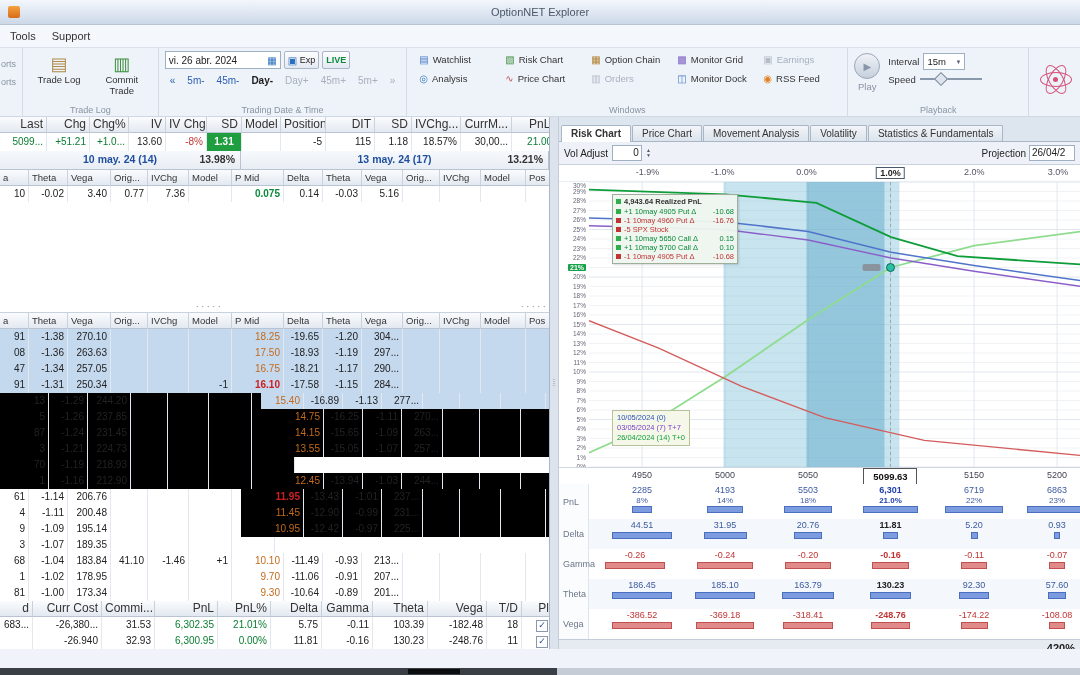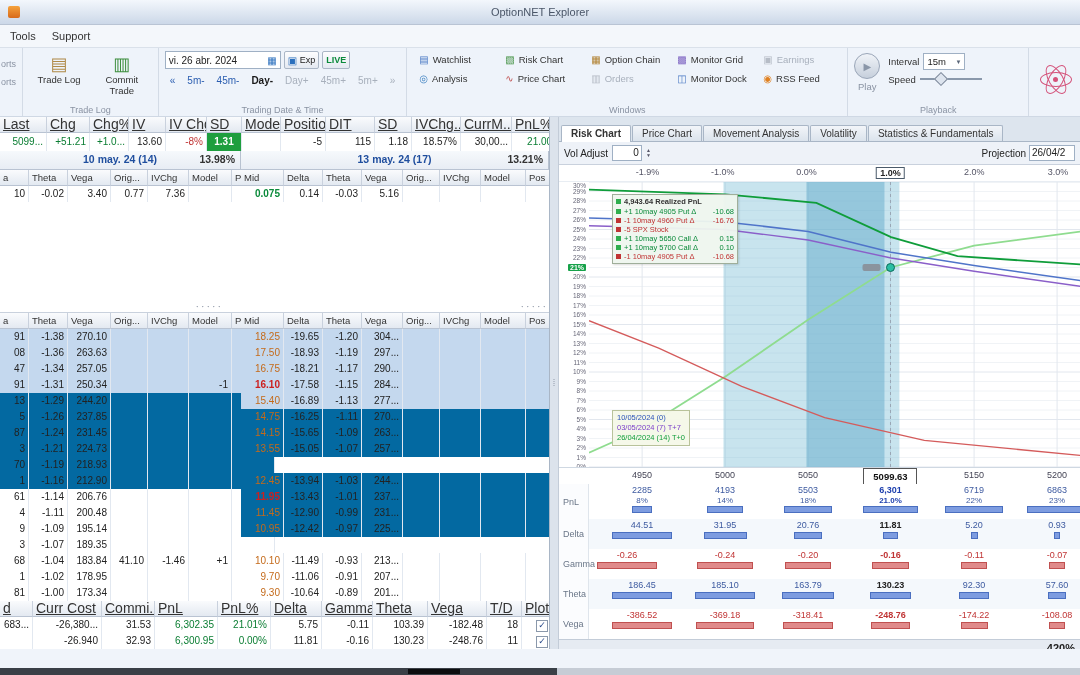--- a/index.html
+++ b/index.html
@@ -59,38 +59,38 @@
   .posdrop{width:128px;height:17px;}
   .commitbtn{display:flex;align-items:center;gap:3px;border:1px solid #aab6c6;background:linear-gradient(#fdfdfe,#e4e9f1);height:17px;padding:0 6px;border-radius:2px;margin-left:64px;}
   .plus{width:11px;height:11px;border-radius:50%;background:#2fae4e;color:#fff;font-size:9px;line-height:11px;text-align:center;font-weight:bold;}
   .hicon{font-size:12px;color:#2a6fbd;}
   .redx{width:12px;height:12px;border-radius:50%;background:#d23b2e;color:#fff;font-size:9px;line-height:12px;text-align:center;font-weight:bold;}
   .gear{color:#6a7688;font-size:12px;}
   
   .trow{display:flex;height:16px;line-height:15px;}
   .trow.tall{height:18px;line-height:17px;}
   .cell{border-right:1px solid #e2e8f0;padding:0 3px;text-align:right;white-space:nowrap;overflow:hidden;font-size:10px;flex:none;}
-  .hdrrow .cell{background:linear-gradient(#fafbfd,#e3e9f1);border-bottom:1px solid #b9c3d2;border-right:1px solid #c9d1dd;text-align:left;color:#333;font-size:14px;text-decoration:underline;}
+  .hdrrow .cell{background:linear-gradient(#fafbfd,#e3e9f1);border-bottom:1px solid #b9c3d2;border-right:1px solid #c9d1dd;text-align:right;color:#333;font-size:12px;}
   .fill{flex:1;border-right:none;background:inherit;}
   .hdrrow .fill{background:linear-gradient(#fafbfd,#e3e9f1);border-bottom:1px solid #b9c3d2;}
   .green{color:#0a7d32;} .red{color:#c03434;}
   .sdbadge{background:#1e9e3e;color:#fff;text-align:center;font-weight:bold;}
   
   .expraw{display:flex;height:18px;background:linear-gradient(#f6f9fc,#e8edf4);border-bottom:1px solid #b9c3d2;}
   .expcell{position:relative;text-align:center;line-height:17px;border-right:1px solid #b8c2d0;}
   .expname{color:#1f4e9e;font-weight:bold;font-size:10.5px;}
   .expiv{position:absolute;right:5px;top:0;color:#333;font-weight:bold;font-size:10.5px;}
   
   .crow{display:flex;height:16px;line-height:15px;}
   .grp{display:flex;flex:none;border-right:1px solid #b8c2d0;background:#fff;}
   .lg{width:240px;} .rg{width:309px;}
   .ccell{border-right:1px solid #e2e8f0;padding:0 3px;text-align:right;white-space:nowrap;overflow:hidden;font-size:10px;flex:none;background:inherit;}
   .chdr .ccell{background:linear-gradient(#fafbfd,#e3e9f1);border-bottom:1px solid #b9c3d2;border-right:1px solid #c9d1dd;text-align:left;color:#333;font-size:9.5px;}
   .gfill{flex:1;background:inherit;}
-  .band-m{background:#c4d8ee;} .band-l{background:#0369a1;} .band-w{background:#fff;}
+  .band-m{background:#c4d8ee;} .band-l{background:#000000;padding-left:20px;} .band-w{background:#fff;}
   .selrow{box-shadow:inset 0 0 0 1px #6a7482;}
   .mid-o{color:#c46a1a;} .mid-r{color:#cc2020;font-weight:bold;} .mid-g{color:#0a8a3a;font-weight:bold;}
   .gap{flex:1;background:#fff;border-bottom:1px solid #c9d1dd;position:relative;min-height:40px;}
   .grip{position:absolute;bottom:2px;color:#8a93a3;font-size:9px;letter-spacing:1px;}
   .g1{left:195px;} .g2{left:520px;}
   
   .lfoot{height:24px;background:#eef2f8;border-top:1px solid #c9d1dd;border-bottom:1px solid #c9d1dd;display:flex;align-items:center;gap:6px;padding:0 4px;}
   .ck{width:10px;height:10px;border:1px solid #8a98ab;background:#fff;display:inline-block;line-height:9px;text-align:center;font-size:9px;color:#2a4a8a;}
   .ignore{margin-left:auto;display:flex;align-items:center;gap:4px;}
   
@@ -1032,21 +1032,21 @@
           </div>
           <div class="gcell" style="left: 415.104px; top: 36px;">
             <div class="gval">5.20</div>
             <div class="gbar" style="width: 7.00966px;"></div>
           </div>
           <div class="gcell" style="left: 498.101px; top: 36px;">
             <div class="gval">0.93</div>
             <div class="gbar" style="width: 6px;"></div>
           </div>
           <div class="glabel" style="top: 65px; height: 30px;">Gamma</div>
-          <div class="gcell" style="left: 68px; top: 66px;">
+          <div class="gcell" style="left: 76px; top: 66px;">
             <div class="gval neg">-0.26</div>
             <div class="gbar nbar" style="width: 60px;"></div>
           </div>
           <div class="gcell" style="left: 166.114px; top: 66px;">
             <div class="gval neg">-0.24</div>
             <div class="gbar nbar" style="width: 55.3846px;"></div>
           </div>
           <div class="gcell" style="left: 249.111px; top: 66px;">
             <div class="gval neg">-0.20</div>
             <div class="gbar nbar" style="width: 46.1538px;"></div>

